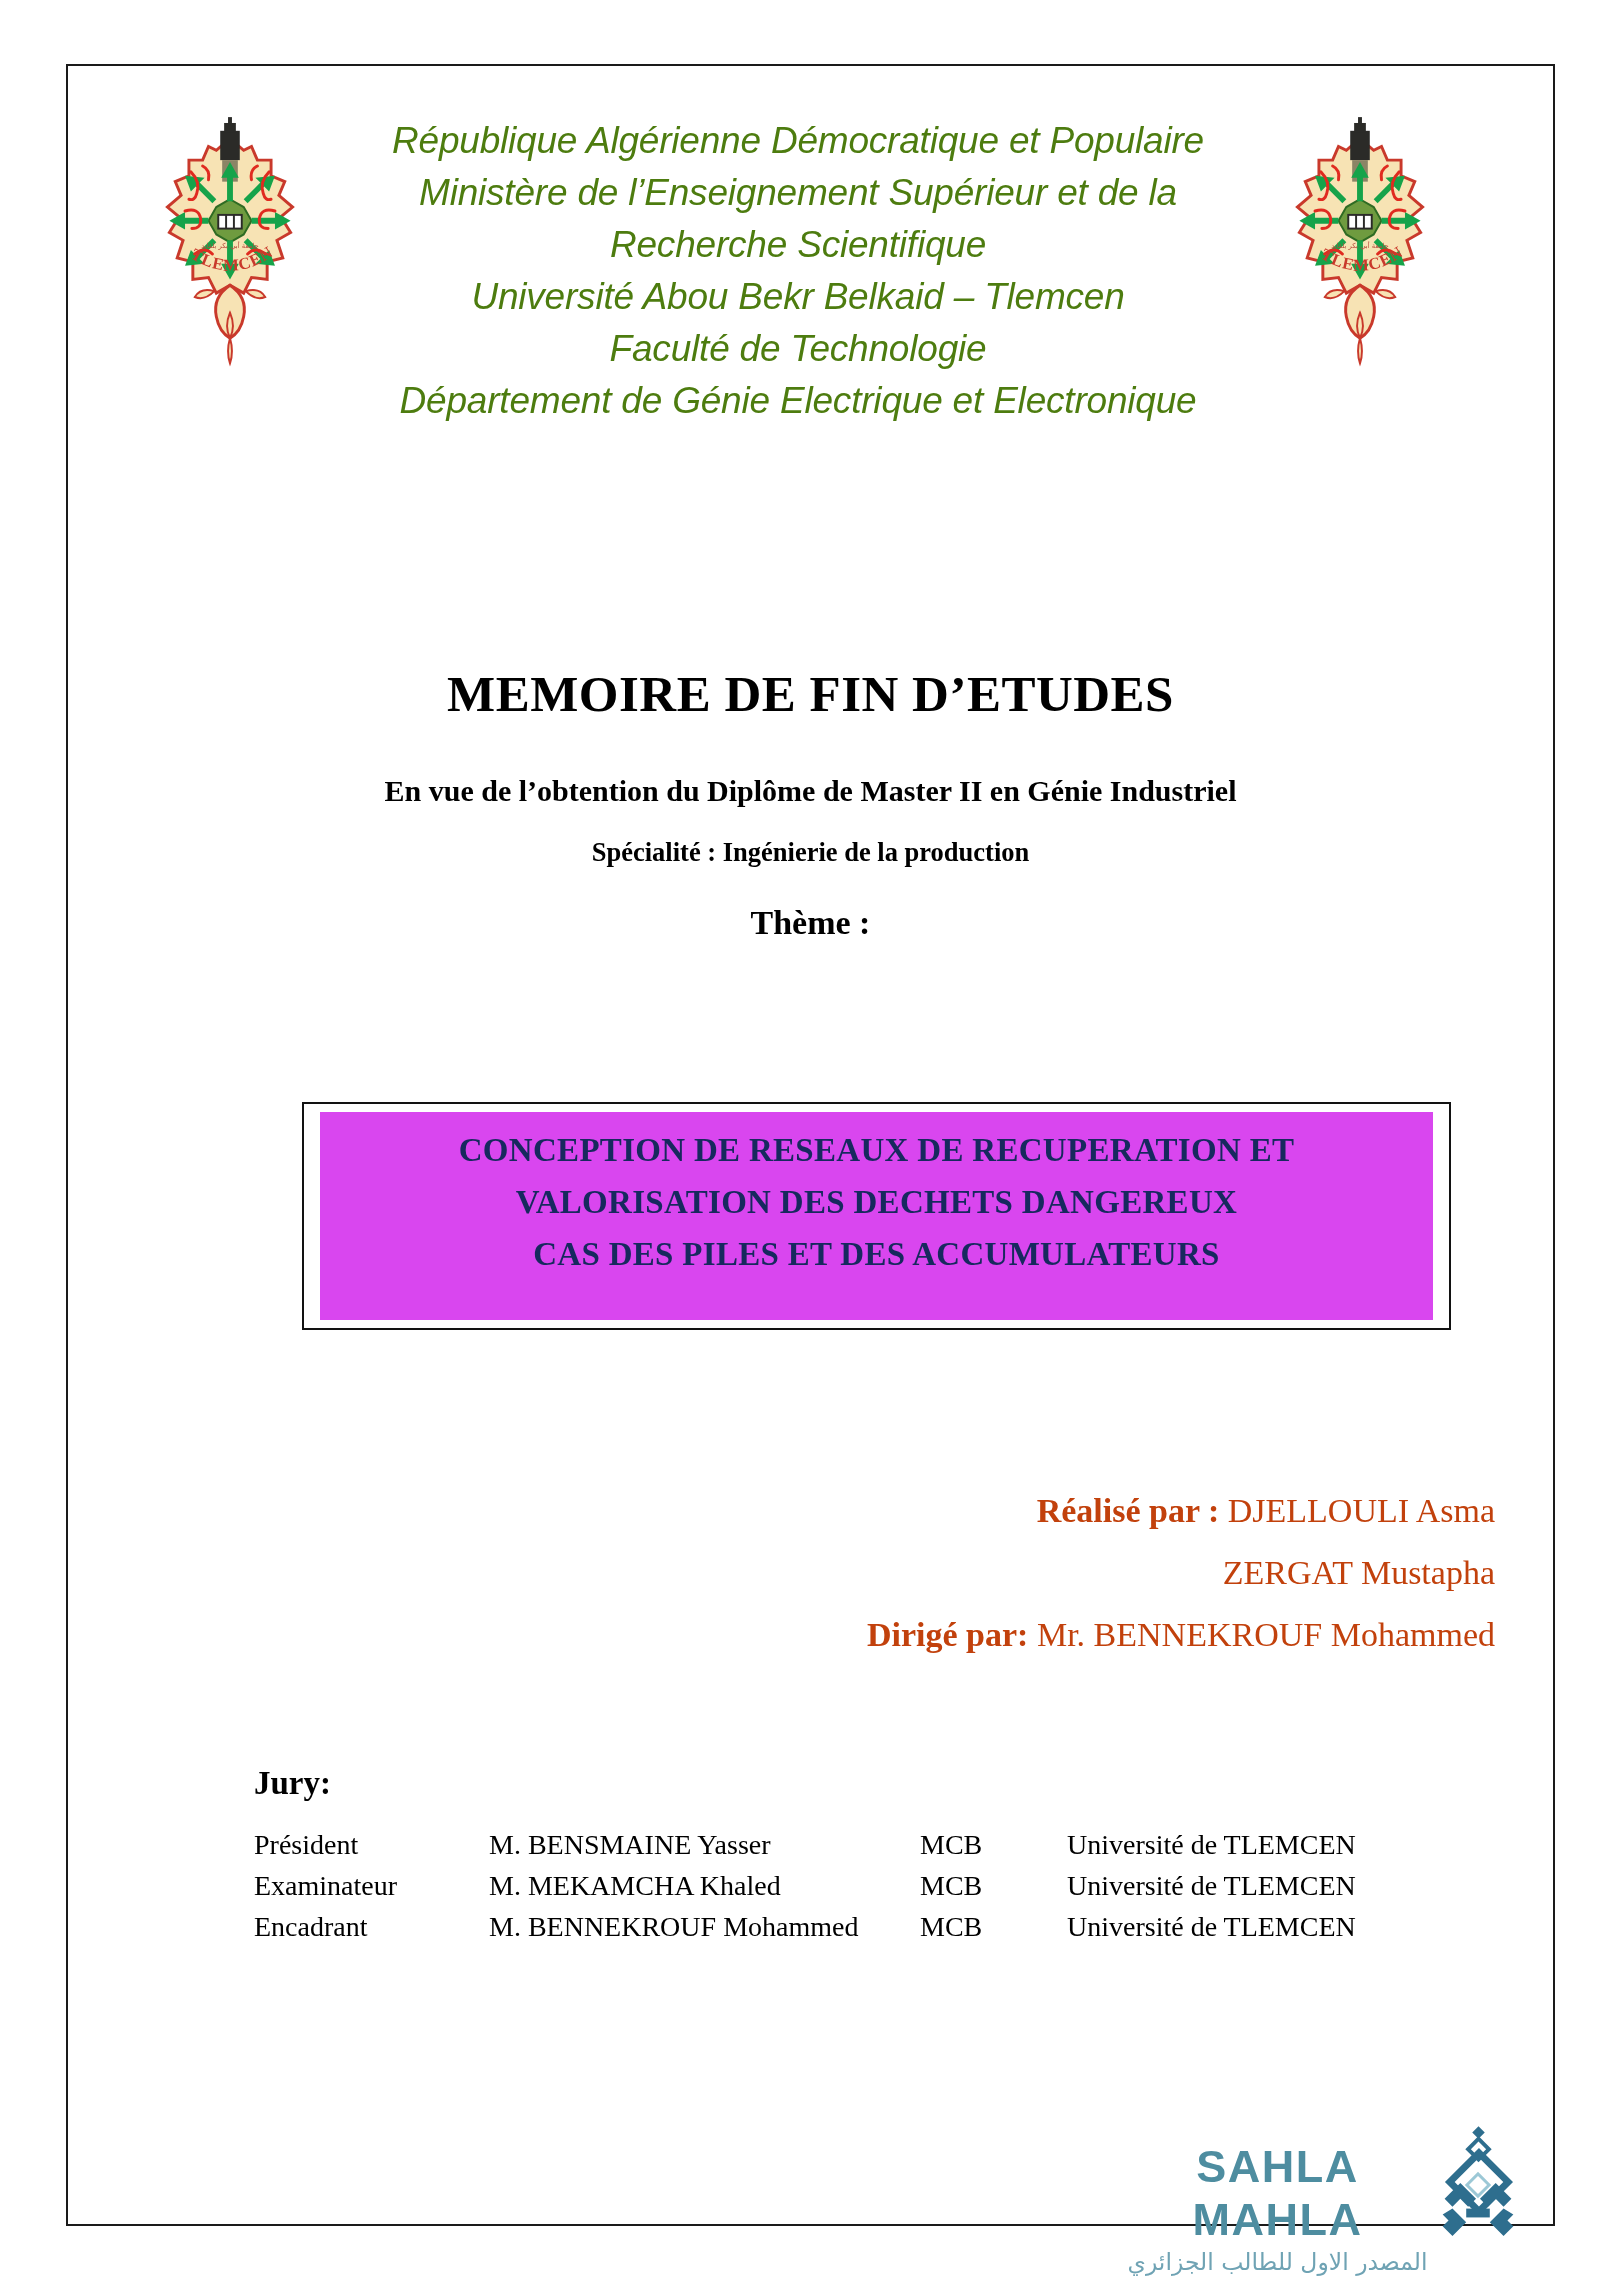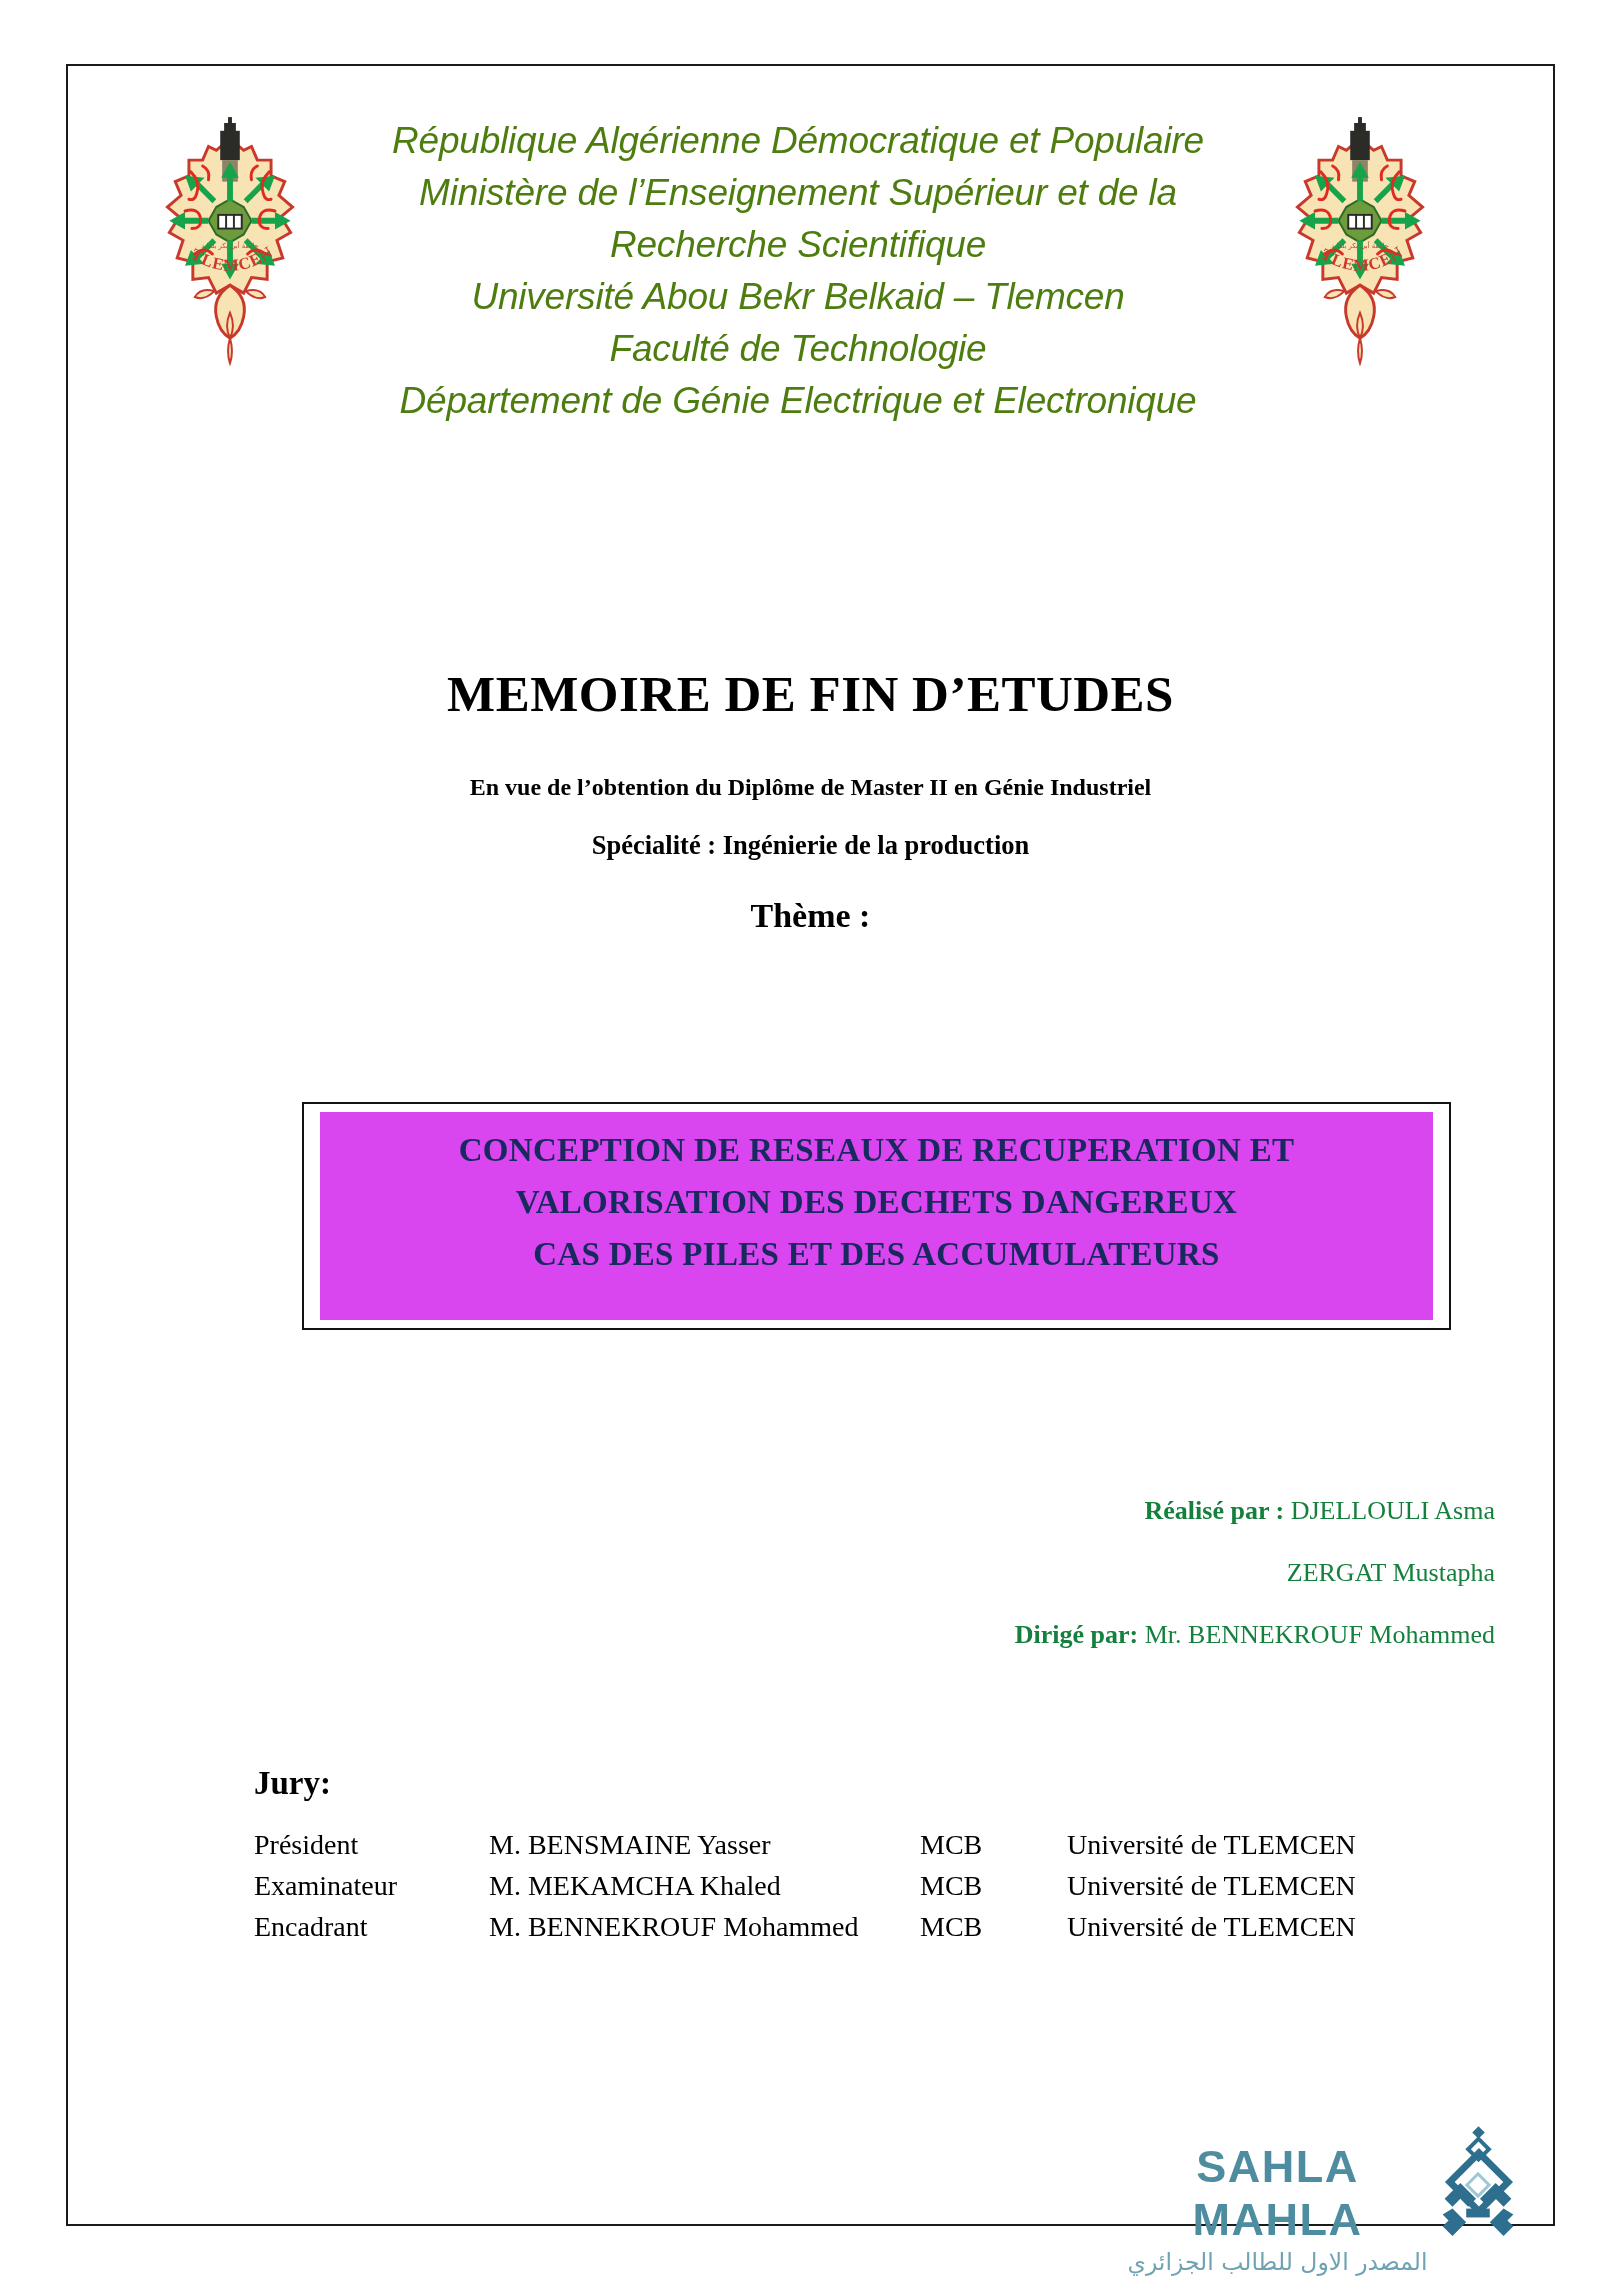--- a/index.html
+++ b/index.html
@@ -78,21 +78,21 @@
   }
   .memoire-title {
     font-size: 51px;
     font-weight: bold;
     letter-spacing: 0.5px;
     line-height: 1.2;
     color: #000;
   }
   .degree-sub1 {
     margin-top: 49px;
-    font-size: 24px;
+    font-size: 30px;
     font-weight: bold;
     color: #000;
   }
   .degree-sub2 {
     margin-top: 29px;
     font-size: 26.5px;
     font-weight: bold;
     color: #000;
   }
   .theme-label {
@@ -130,23 +130,23 @@
 
   
   .authors {
     position: absolute;
     left: 0;
     top: 1414px;
     width: 1427px;
     text-align: right;
   }
   .authors .row {
-    font-size: 26px;
+    font-size: 34px;
     line-height: 62px;
-    color: #15803d;
+    color: #c2410c;
   }
   .authors .lbl { font-weight: bold; }
 
   
   .jury {
     position: absolute;
     left: 186px;
     top: 1699px;
   }
   .jury-title {

